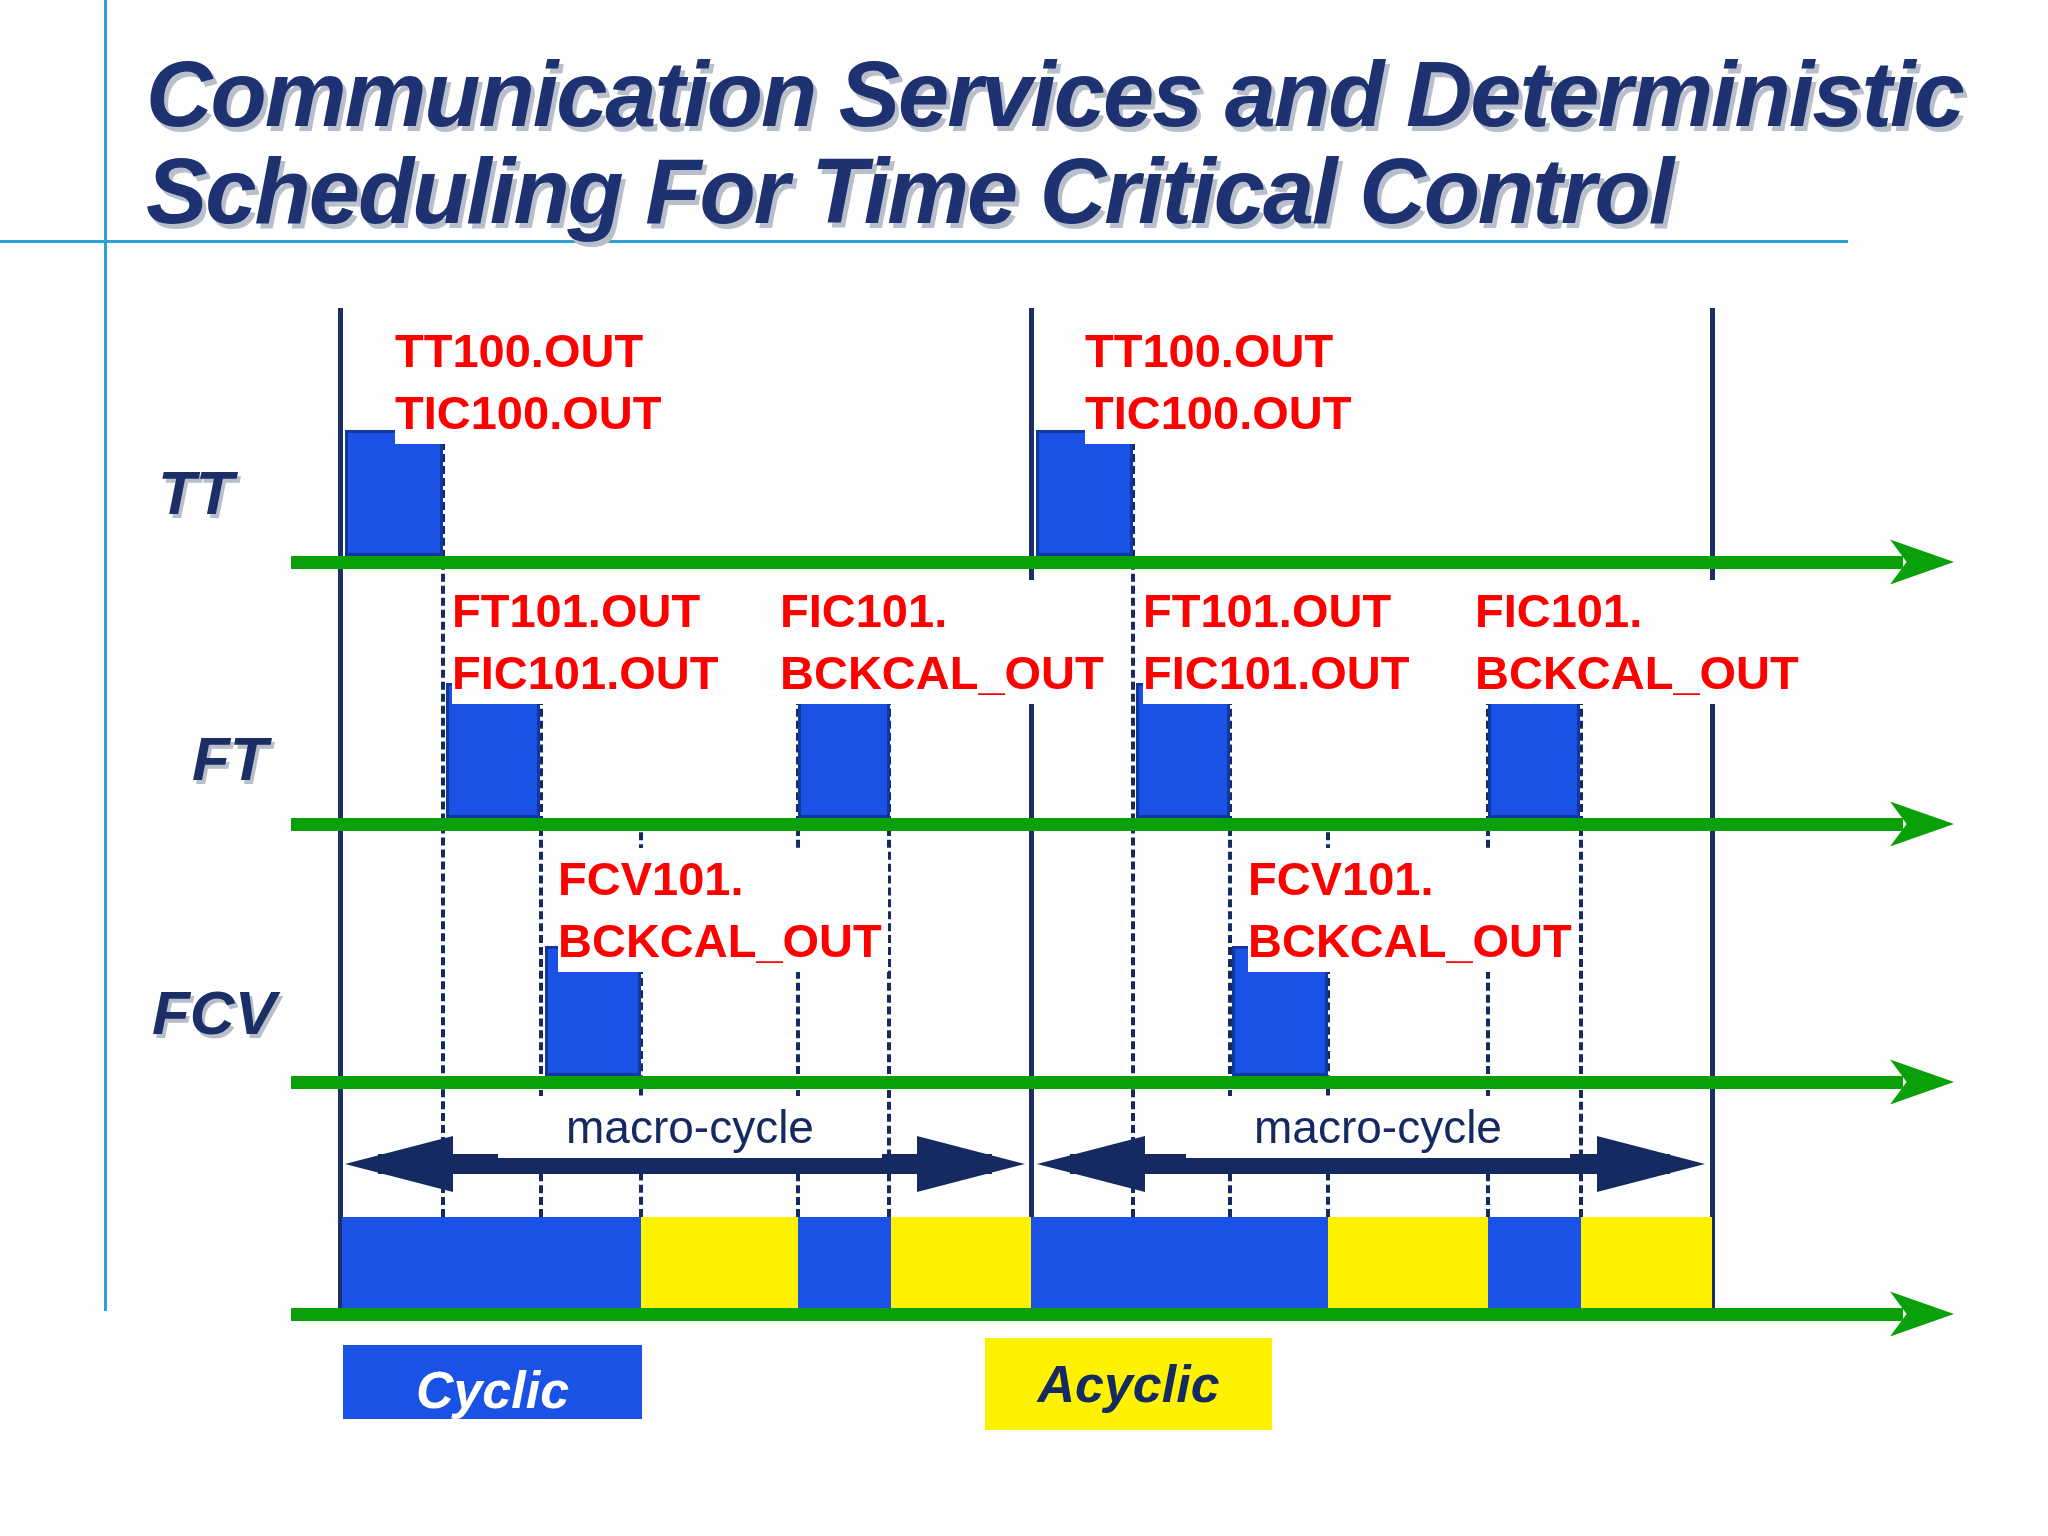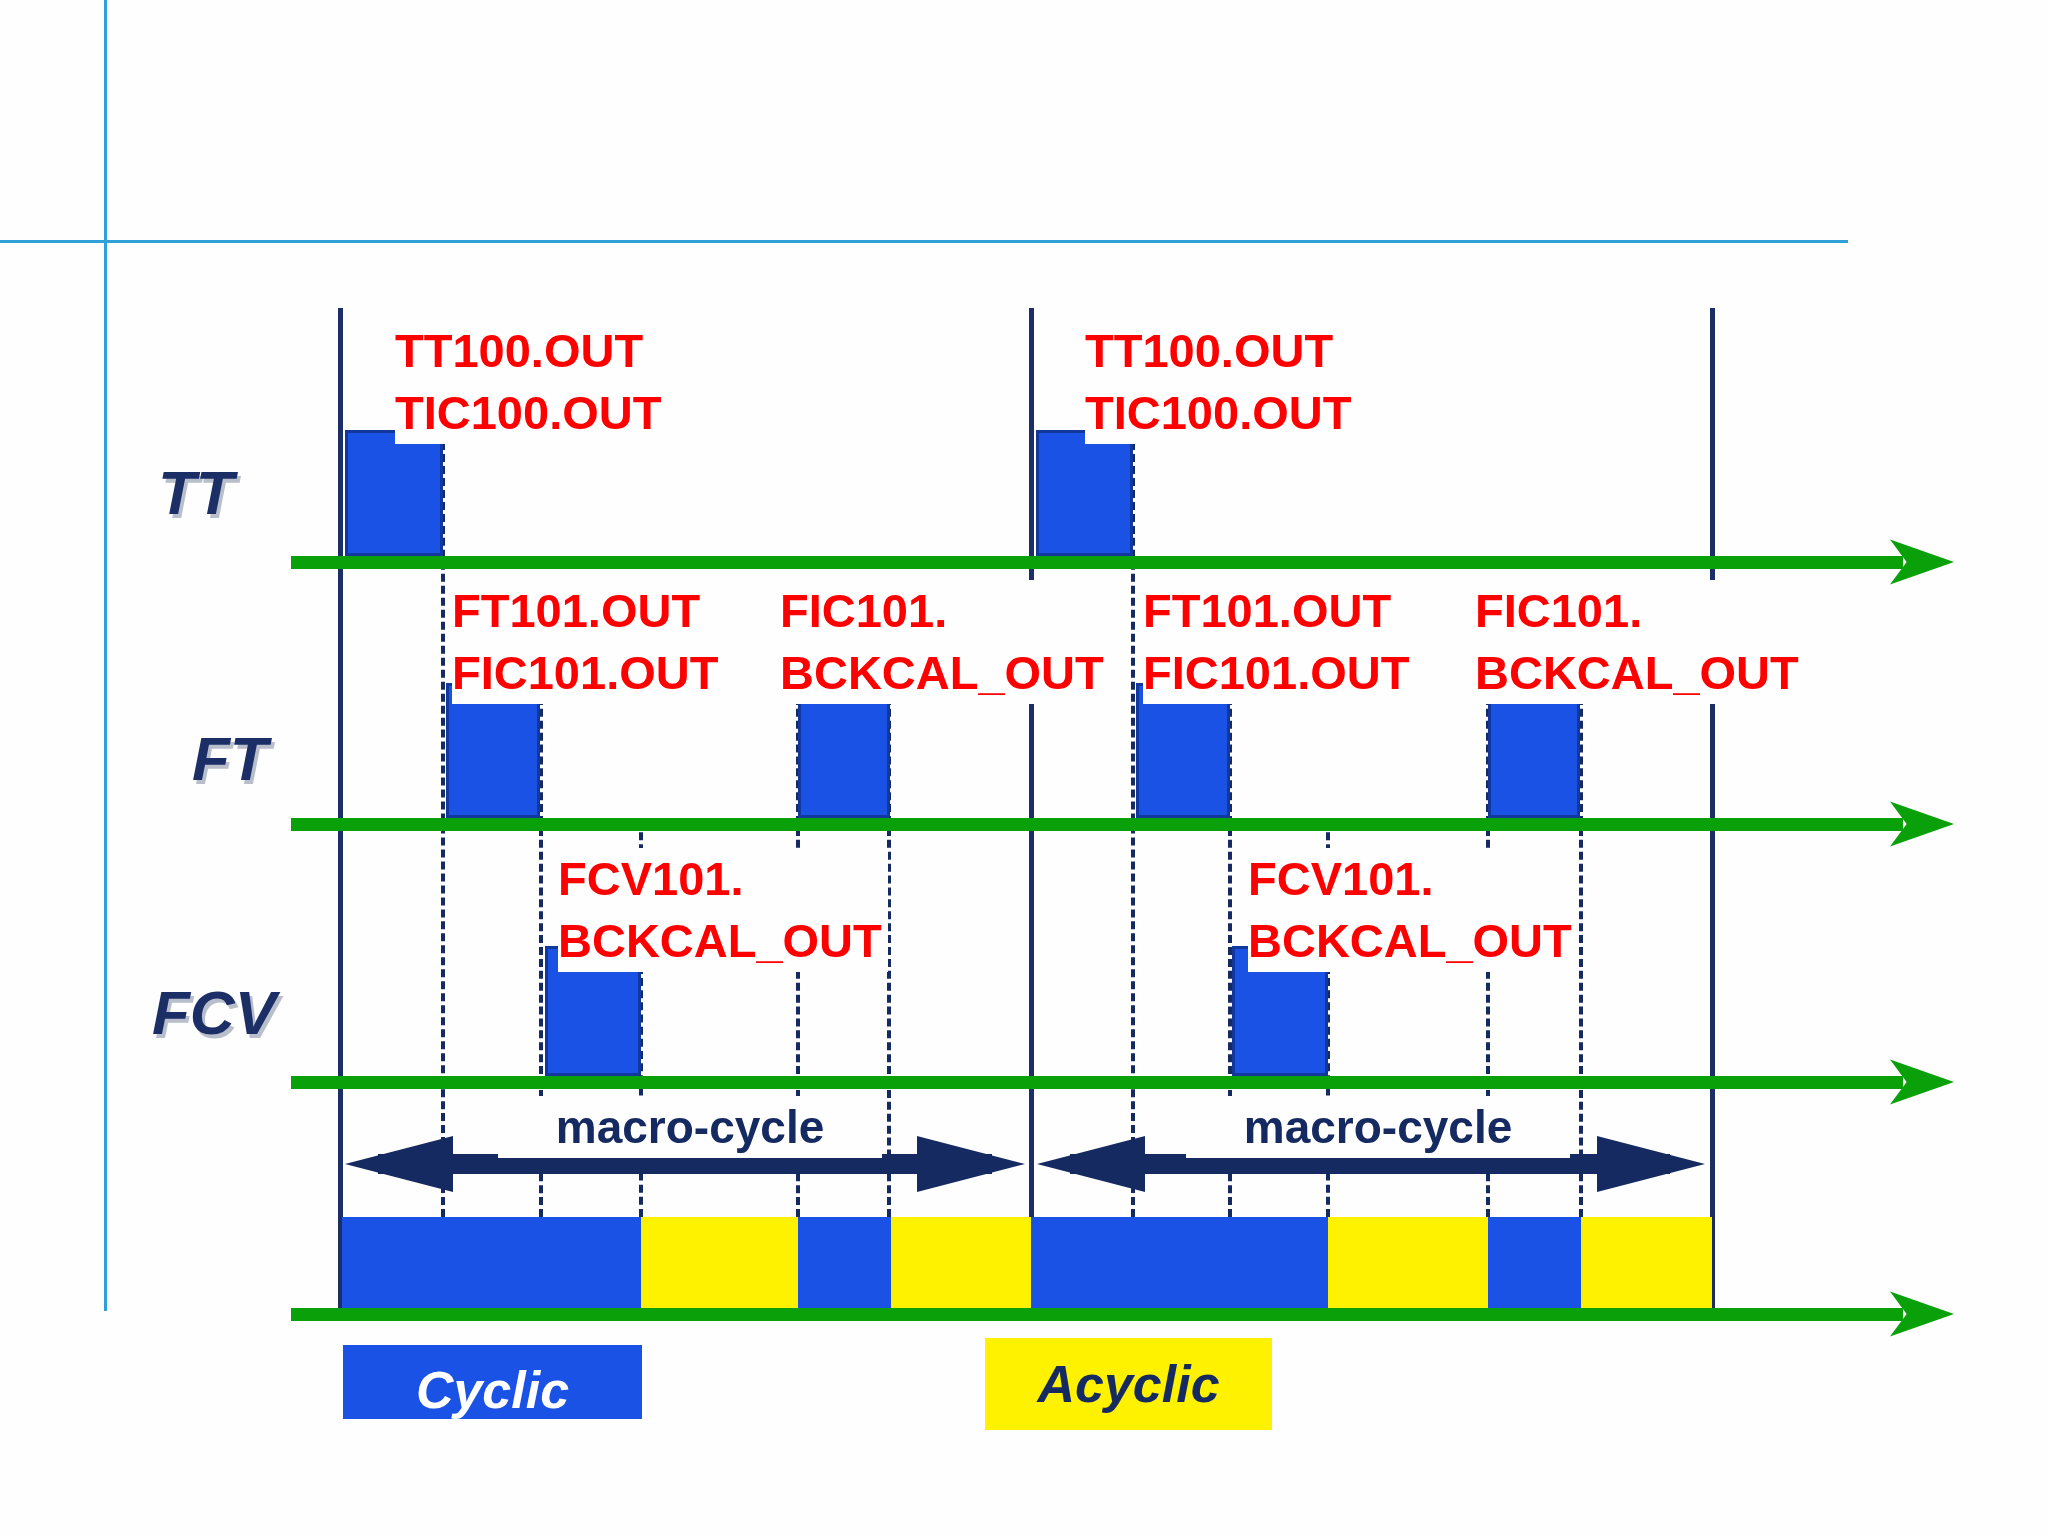--- a/index.html
+++ b/index.html
@@ -41,21 +41,21 @@
   .rlabel{
     position:absolute;font-size:47px;font-weight:bold;color:var(--red);
     line-height:1.32;background:#FEFEFE;white-space:nowrap;padding-right:6px;
   }
   
   .mc-shaft{position:absolute;height:20px;background:var(--navyDeep);}
   .mc-head{position:absolute;width:108px;height:56px;background:var(--navyDeep);}
   .mc-head.left{clip-path:polygon(0 50%,100% 0,100% 100%);}
   .mc-head.right{clip-path:polygon(0 0,100% 50%,0 100%);}
   .mc-label{
-    position:absolute;width:384px;text-align:center;font-size:46px;font-weight:bold;
+    position:absolute;width:384px;text-align:center;font-size:46px;font-weight:normal;
     color:var(--navyDeep);background:#FEFEFE;line-height:1.35;
   }
   
   .seg{position:absolute;top:1217px;height:91px;}
   .seg.blue{background:var(--blue);}
   .seg.yellow{background:var(--yellow);}
   
   .legend{
     position:absolute;text-align:center;font-weight:bold;font-style:italic;
     font-size:52px;
@@ -64,20 +64,24 @@
   .legend.acyclic{background:var(--yellow);color:var(--navyDeep);}
 </style>
 </head>
 <body>
 
 <div class="slide">
 
   <div class="accent-v" style="left:104px;top:0;width:3px;height:1311px;"></div>
   <div class="accent-h" style="left:0;top:240px;width:1848px;height:3px;"></div>
 
+  <h1 class="title">
+    <div>Communication Services and Deterministic</div>
+    <div>Scheduling For Time Critical Control</div>
+  </h1>
 
   <div class="rowlab" style="left:158px;top:462px;">TT</div>
   <div class="rowlab" style="left:192px;top:728px;">FT</div>
   <div class="rowlab" style="left:152px;top:982px;text-align:center;">FCV</div>
 
   <div class="vl" style="left:338px;top:308px;height:1010px;"></div>
   <div class="vl" style="left:1029px;top:308px;height:1010px;"></div>
   <div class="vl" style="left:1710px;top:308px;height:1010px;"></div>
 
   <div class="dl" style="left:441px;top:430px;height:787px;"></div>

